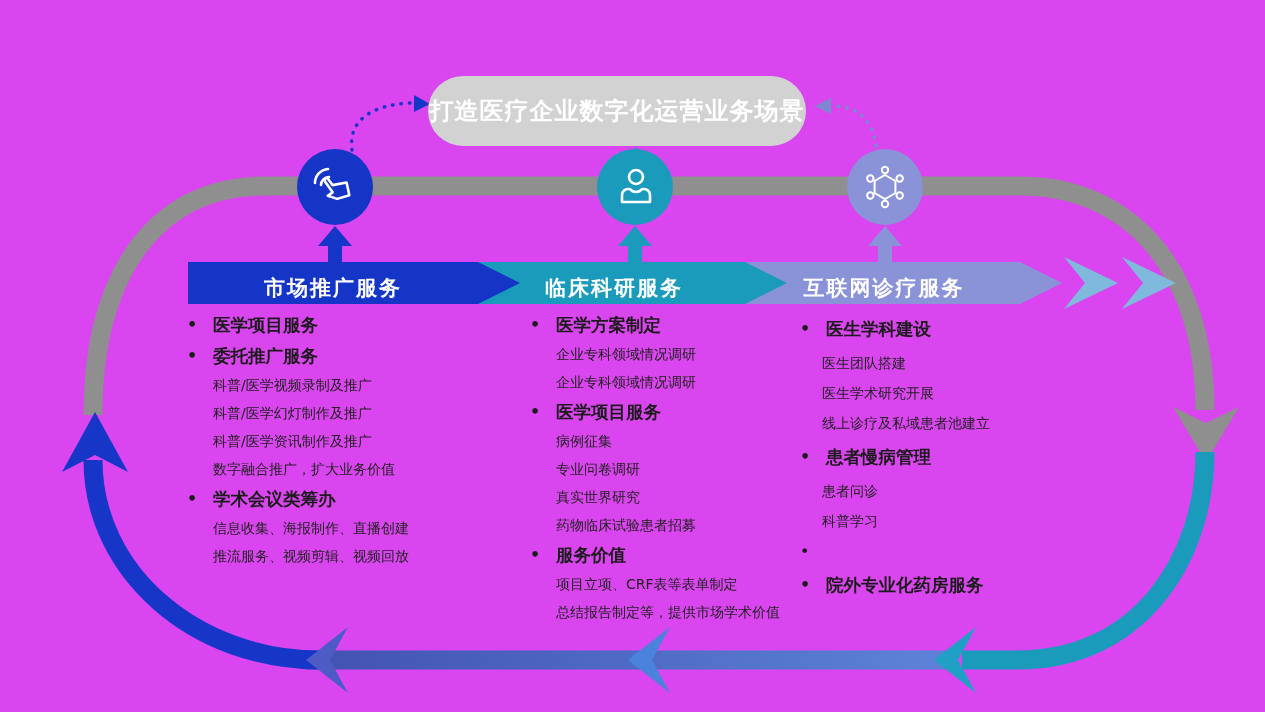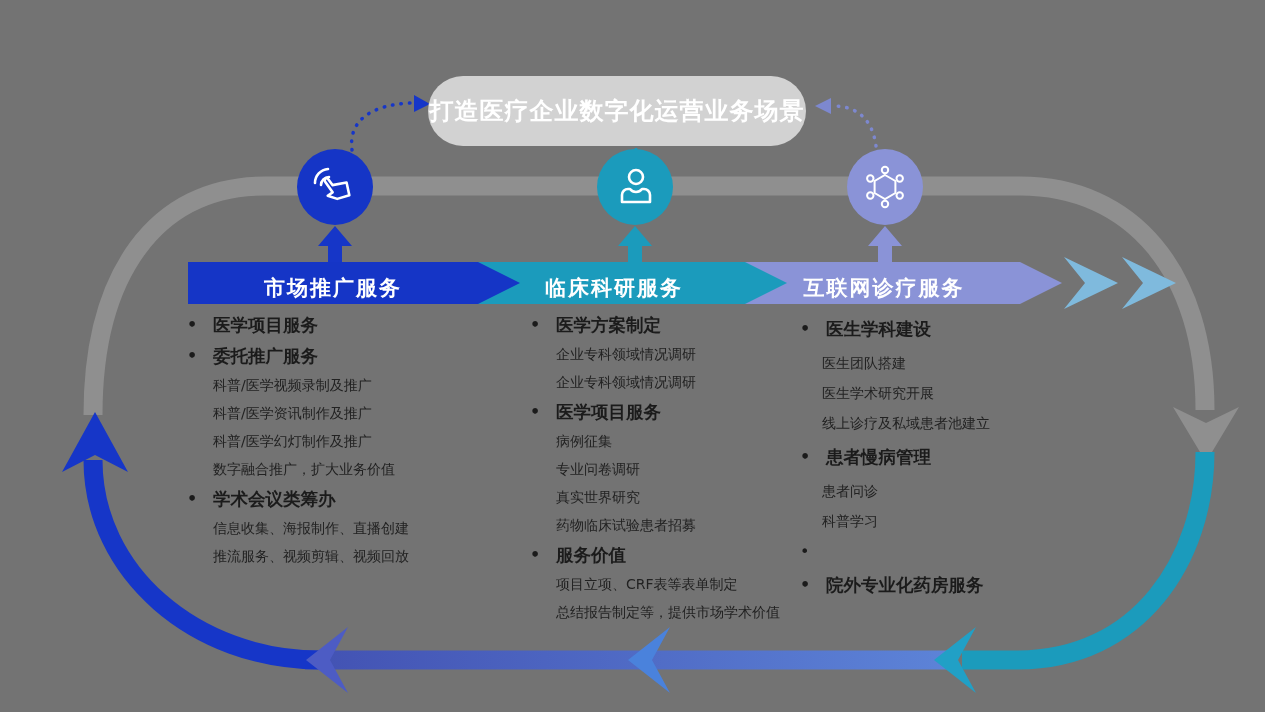--- a/index.html
+++ b/index.html
@@ -1,17 +1,17 @@
 <!DOCTYPE html>
 <html><head>
 <meta charset="utf-8">
 <style>
   html,body{margin:0;padding:0;background:#ffffff;}
   body{font-family:"DejaVu Sans","Liberation Sans",sans-serif;color:#1b1b1b;}
-  .stage{position:relative;width:1265px;height:712px;overflow:hidden;background:#737373;}
+  .stage{position:relative;width:1265px;height:712px;overflow:hidden;background:#d946ef;}
   .stage svg.loop{position:absolute;left:0;top:0;width:1265px;height:712px;}
 
   .bubble{position:absolute;left:428px;top:76px;width:378px;height:70px;border-radius:36px;
     background:#d2d2d2;display:flex;align-items:center;justify-content:center;}
   .bubble .bubble-text{color:#ffffff;font-weight:bold;font-size:24px;letter-spacing:1px;white-space:nowrap;}
 
   .banner-label{position:absolute;top:272px;height:32px;display:flex;align-items:center;justify-content:center;
     color:#ffffff;font-weight:bold;font-size:21px;letter-spacing:2px;white-space:nowrap;}
   .bl-1{left:188px;width:290px;}
   .bl-2{left:483px;width:262px;}
@@ -112,22 +112,22 @@
   </div>
 
   <div class="banner-label bl-1">市场推广服务</div>
   <div class="banner-label bl-2">临床科研服务</div>
   <div class="banner-label bl-3">互联网诊疗服务</div>
 
   <div class="col col-1">
       <div class="row header"><span class="bullet">•</span><span class="txt">医学项目服务</span></div>
       <div class="row header"><span class="bullet">•</span><span class="txt">委托推广服务</span></div>
       <div class="row sub"><span class="bullet"></span><span class="txt">科普/医学视频录制及推广</span></div>
+      <div class="row sub"><span class="bullet"></span><span class="txt">科普/医学幻灯制作及推广</span></div>
       <div class="row sub"><span class="bullet"></span><span class="txt">科普/医学资讯制作及推广</span></div>
-      <div class="row sub"><span class="bullet"></span><span class="txt">科普/医学幻灯制作及推广</span></div>
       <div class="row sub"><span class="bullet"></span><span class="txt">数字融合推广，扩大业务价值</span></div>
       <div class="row header"><span class="bullet">•</span><span class="txt">学术会议类筹办</span></div>
       <div class="row sub"><span class="bullet"></span><span class="txt">信息收集、海报制作、直播创建</span></div>
       <div class="row sub"><span class="bullet"></span><span class="txt">推流服务、视频剪辑、视频回放</span></div>
     </div>
   <div class="col col-2">
       <div class="row header"><span class="bullet">•</span><span class="txt">医学方案制定</span></div>
       <div class="row sub"><span class="bullet"></span><span class="txt">企业专科领域情况调研</span></div>
       <div class="row sub"><span class="bullet"></span><span class="txt">企业专科领域情况调研</span></div>
       <div class="row header"><span class="bullet">•</span><span class="txt">医学项目服务</span></div>

